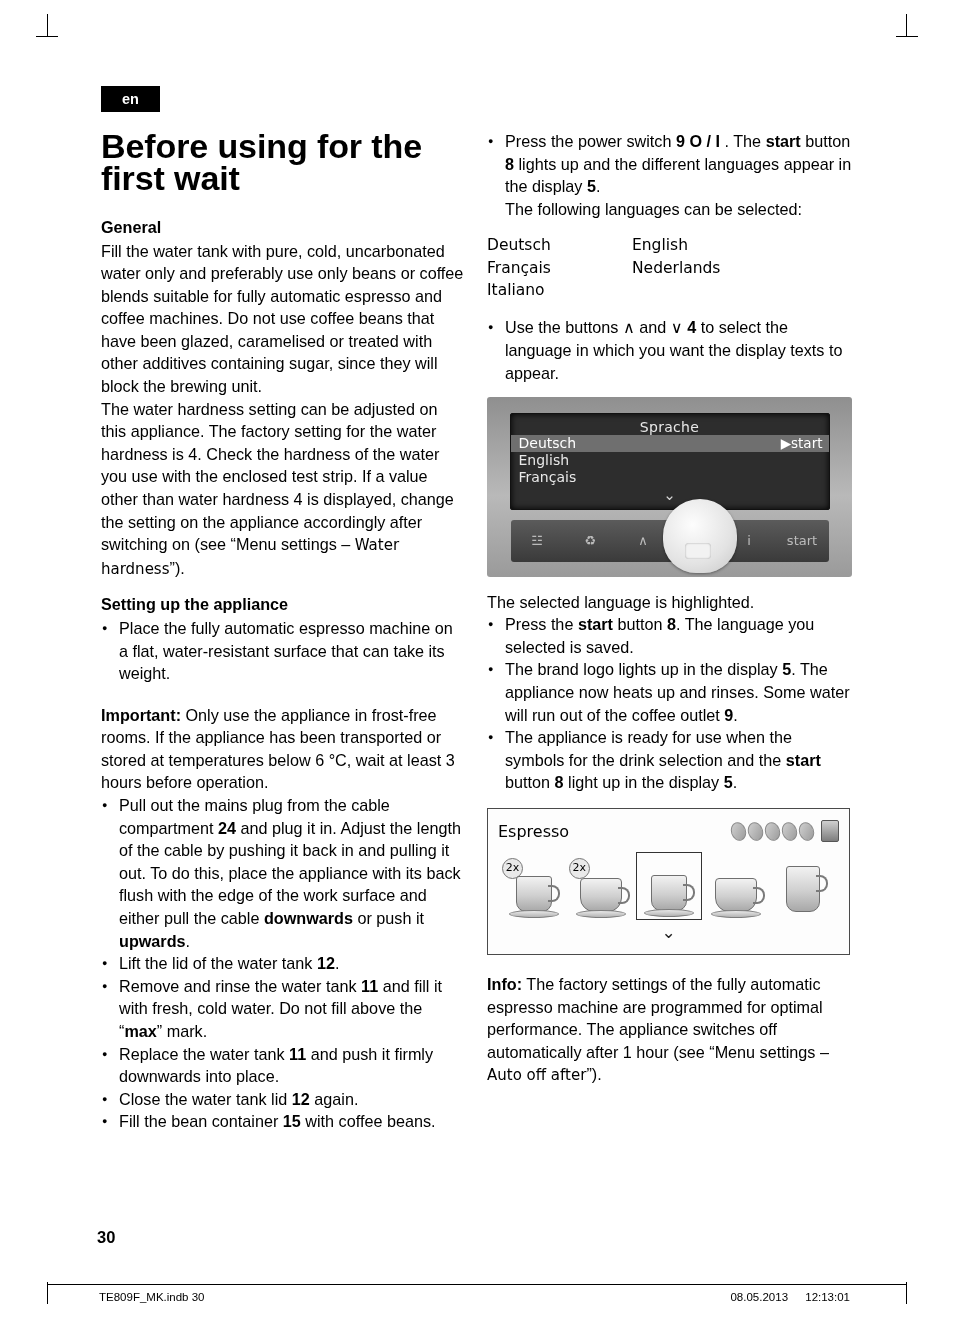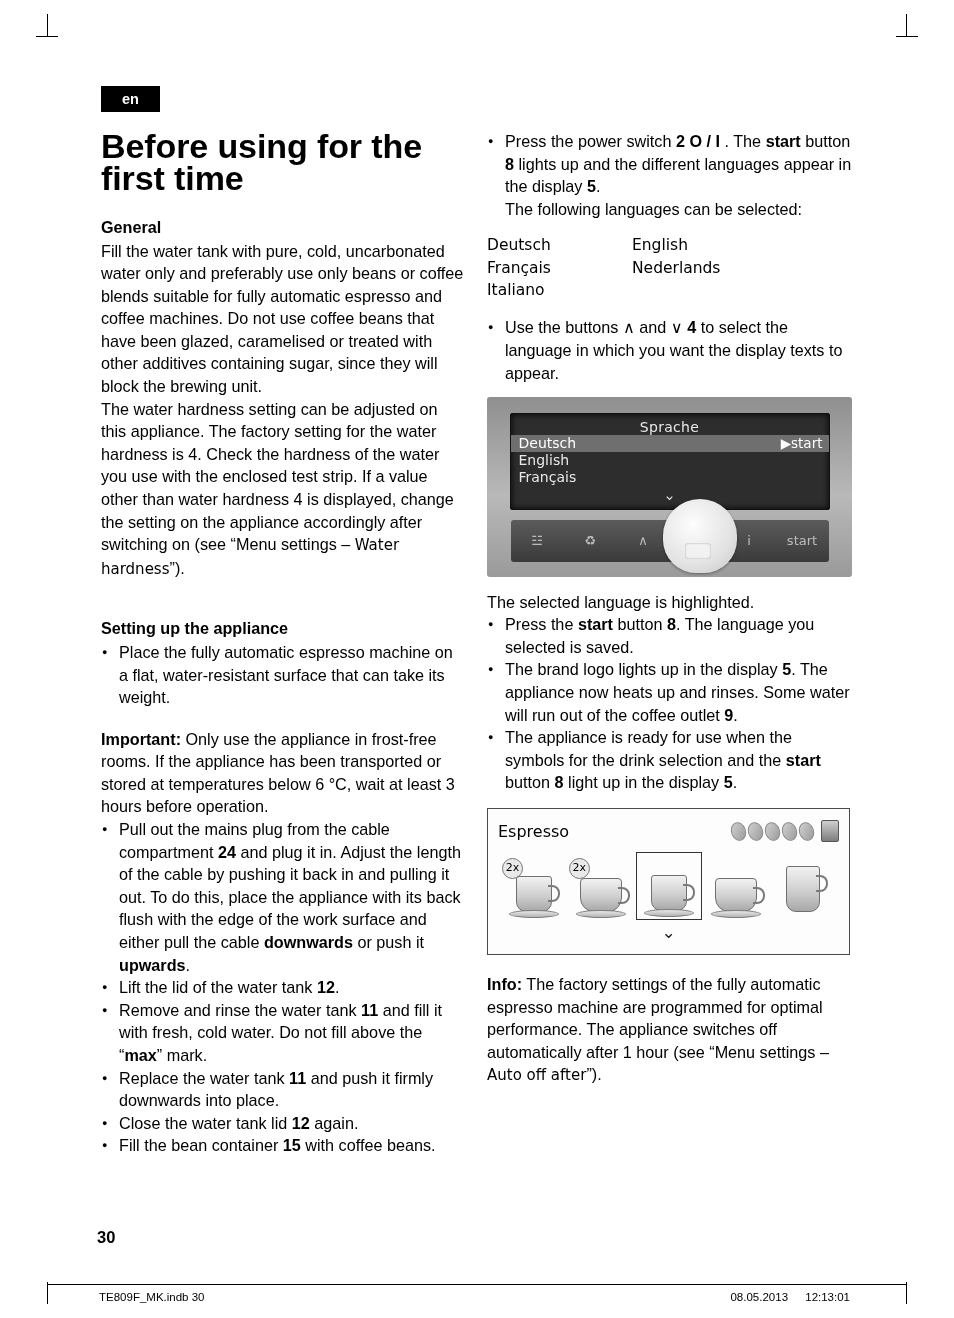--- a/index.html
+++ b/index.html
@@ -369,46 +369,46 @@
   <div class="crop crop-v" style="left:906px; top:14px;"></div>
   <div class="crop crop-h" style="left:896px; top:36px;"></div>
   <div class="crop crop-v" style="left:47px; top:1282px;"></div>
   <div class="crop crop-v" style="left:906px; top:1282px;"></div>
 
   <div class="lang-tag">en</div>
 
   <div class="col-left">
     <h1 class="title">
       <span>Before using for the</span><br>
-      <span>first time</span>
+      <span>first wait</span>
     </h1>
 
     <h2 class="sub">General</h2>
     <p class="body">Fill the water tank with pure, cold, uncarbonated water only and preferably use only beans or coffee blends suitable for fully automatic espresso and coffee machines. Do not use coffee beans that have been glazed, caramelised or treated with other additives containing sugar, since they will block the brewing unit.<br>The water hardness setting can be adjusted on this appliance. The factory setting for the water hardness is 4. Check the hardness of the water you use with the enclosed test strip. If a value other than water hardness 4 is displayed, change the setting on the appliance accordingly after switching on (see “Menu settings – <span class="menu-it">Water hardness</span>”).</p>
 
-    <h2 class="sub" style="margin-top:37px;">Setting up the appliance</h2>
+    <h2 class="sub" style="margin-top:13px;">Setting up the appliance</h2>
     <ul class="bullet-list">
       <li>Place the fully automatic espresso machine on a flat, water-resistant surface that can take its weight.</li>
     </ul>
 
     <p class="body gap"><b>Important:</b><span> Only use the appliance in frost-free rooms. If the appliance has been transported or stored at temperatures below 6 °C, wait at least 3 hours before operation.</span></p>
 
     <ul class="bullet-list">
       <li>Pull out the mains plug from the cable compartment <b>24</b> and plug it in. Adjust the length of the cable by pushing it back in and pulling it out. To do this, place the appliance with its back flush with the edge of the work surface and either pull the cable <b>downwards</b> or push it <b>upwards</b>.</li>
       <li>Lift the lid of the water tank <b>12</b>.</li>
       <li>Remove and rinse the water tank <b>11</b> and fill it with fresh, cold water. Do not fill above the “<b>max</b>” mark.</li>
       <li>Replace the water tank <b>11</b> and push it firmly downwards into place.</li>
       <li>Close the water tank lid <b>12</b> again.</li>
       <li>Fill the bean container <b>15</b> with coffee beans.</li>
     </ul>
   </div>
 
   <div class="col-right">
     <ul class="bullet-list">
-      <li>Press the power switch <b>2 O / I</b> . The <b>start</b> button <b>8</b> lights up and the different languages appear in the display <b>5</b>.<br>The following languages can be selected:</li>
+      <li>Press the power switch <b>9 O / I</b> . The <b>start</b> button <b>8</b> lights up and the different languages appear in the display <b>5</b>.<br>The following languages can be selected:</li>
     </ul>
 
     <div class="lang-table">
       <div class="row">
         <div class="c1">Deutsch</div>
         <div>English</div>
       </div>
       <div class="row">
         <div class="c1">Français</div>
         <div>Nederlands</div>

